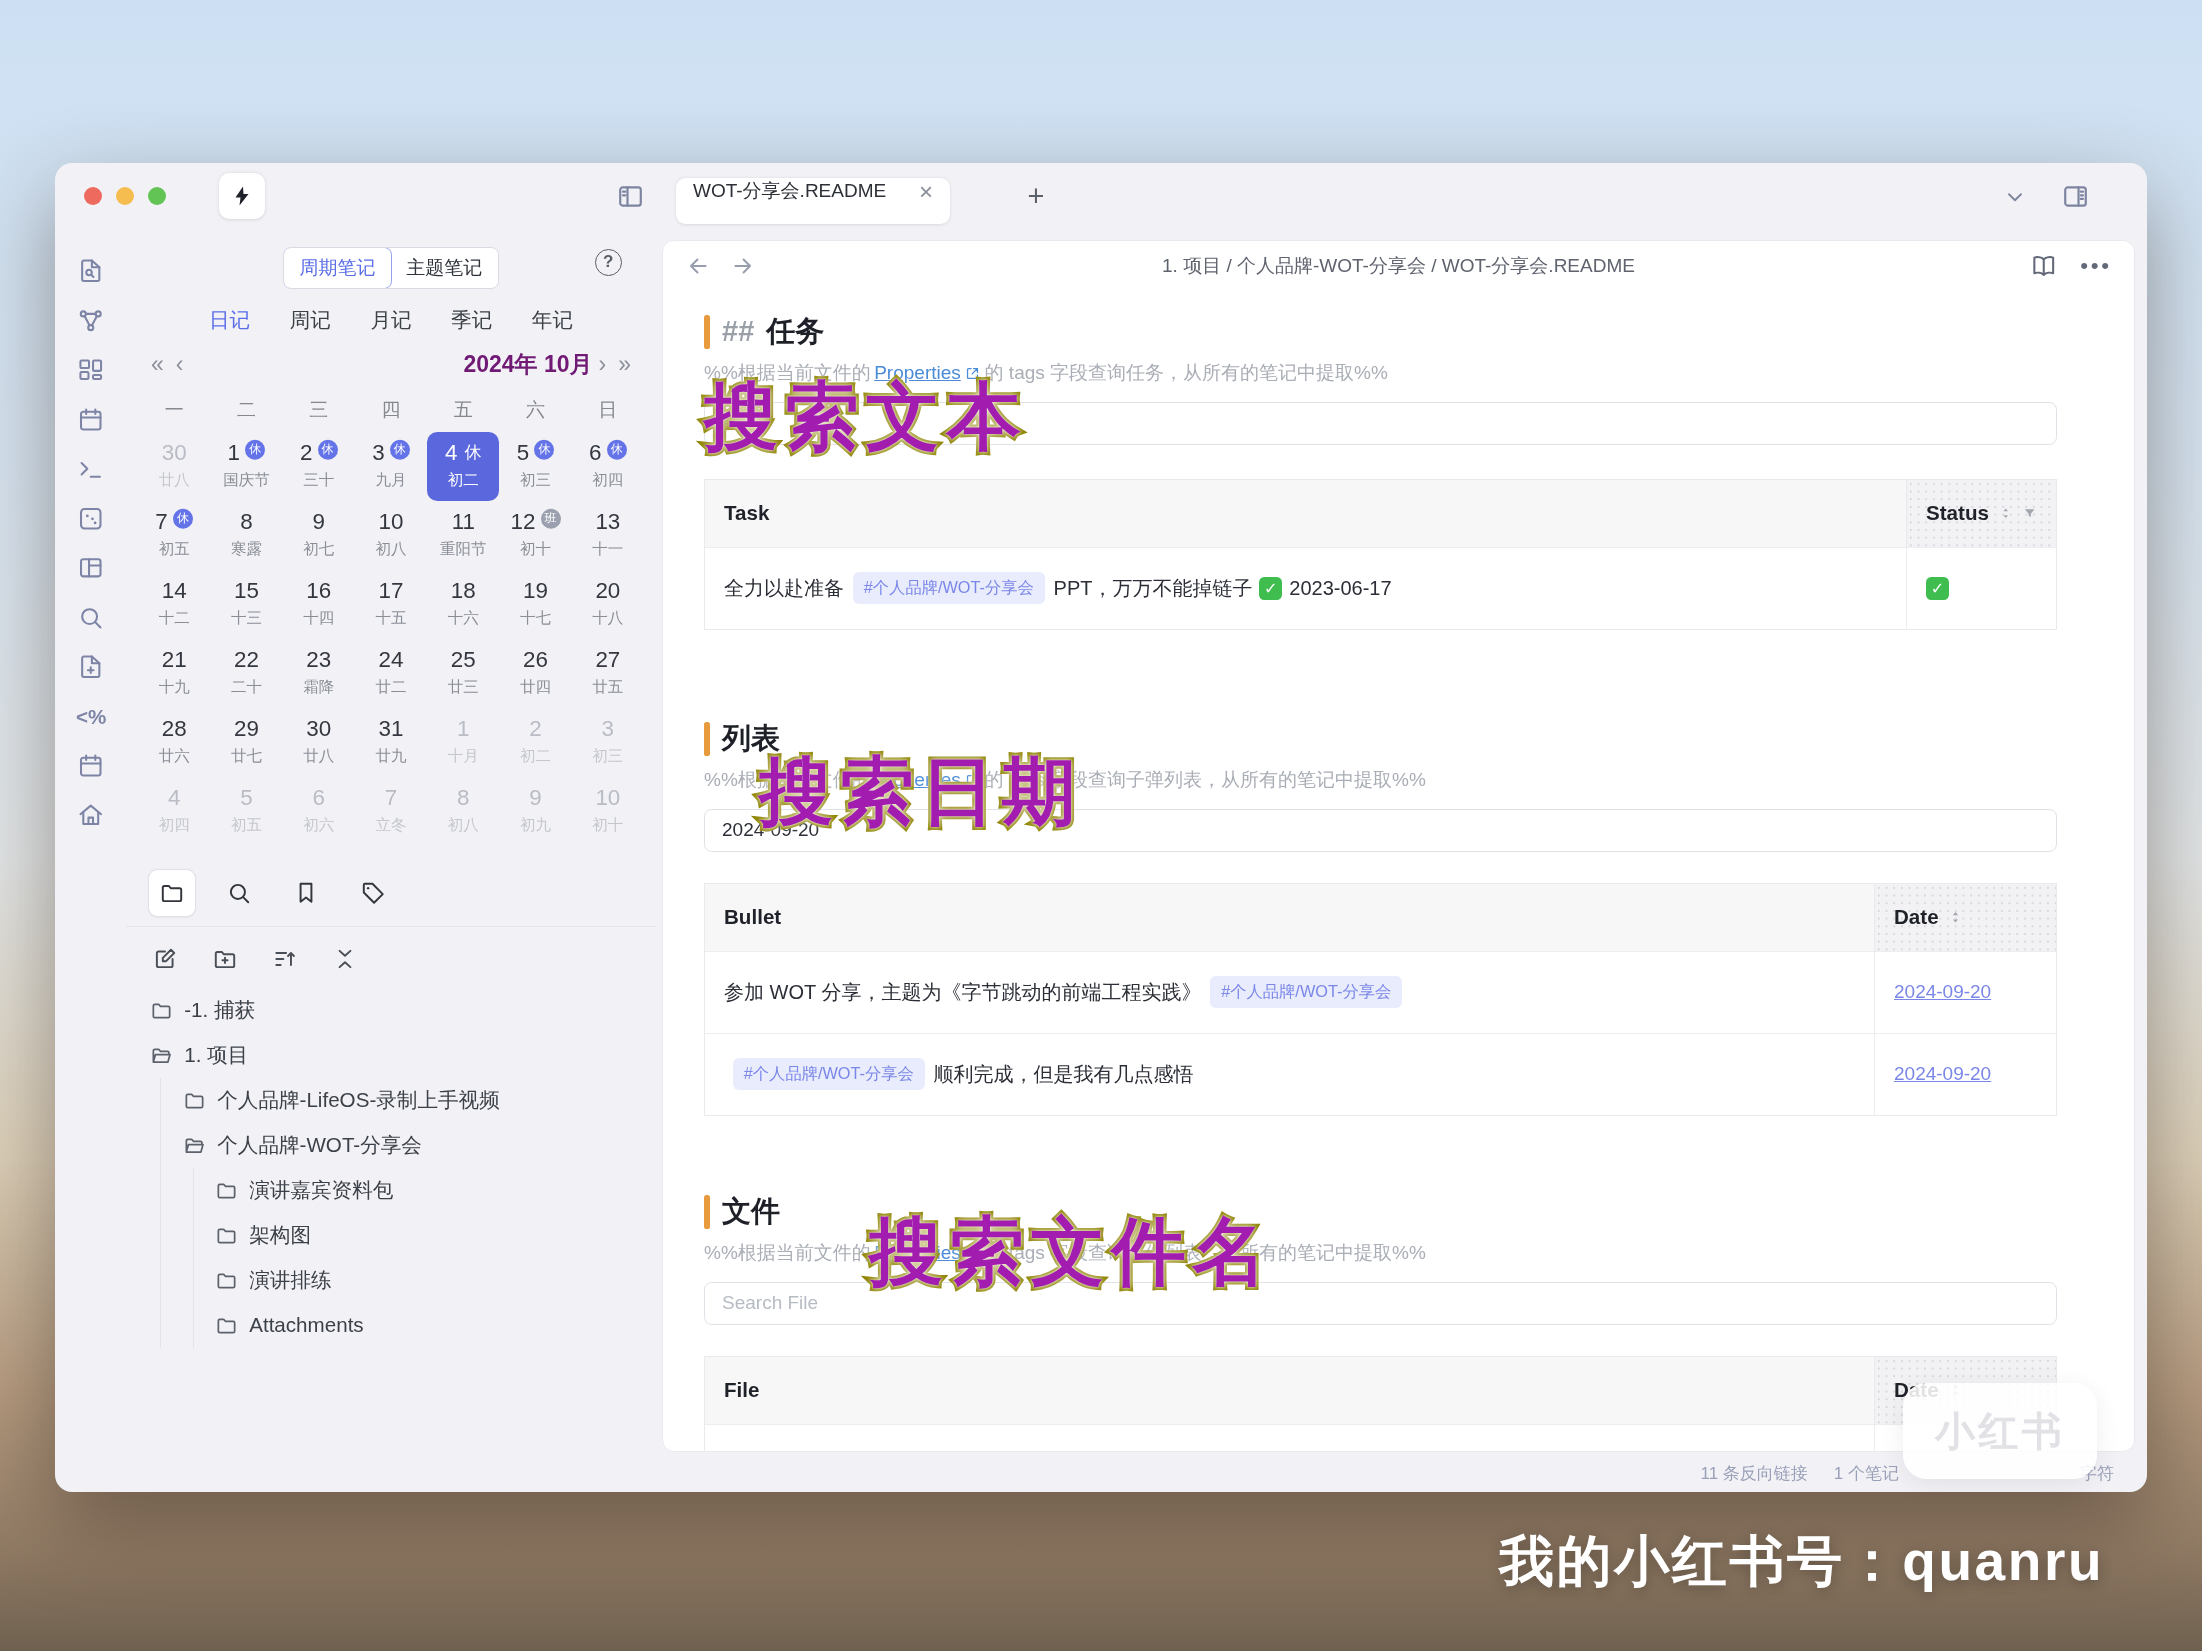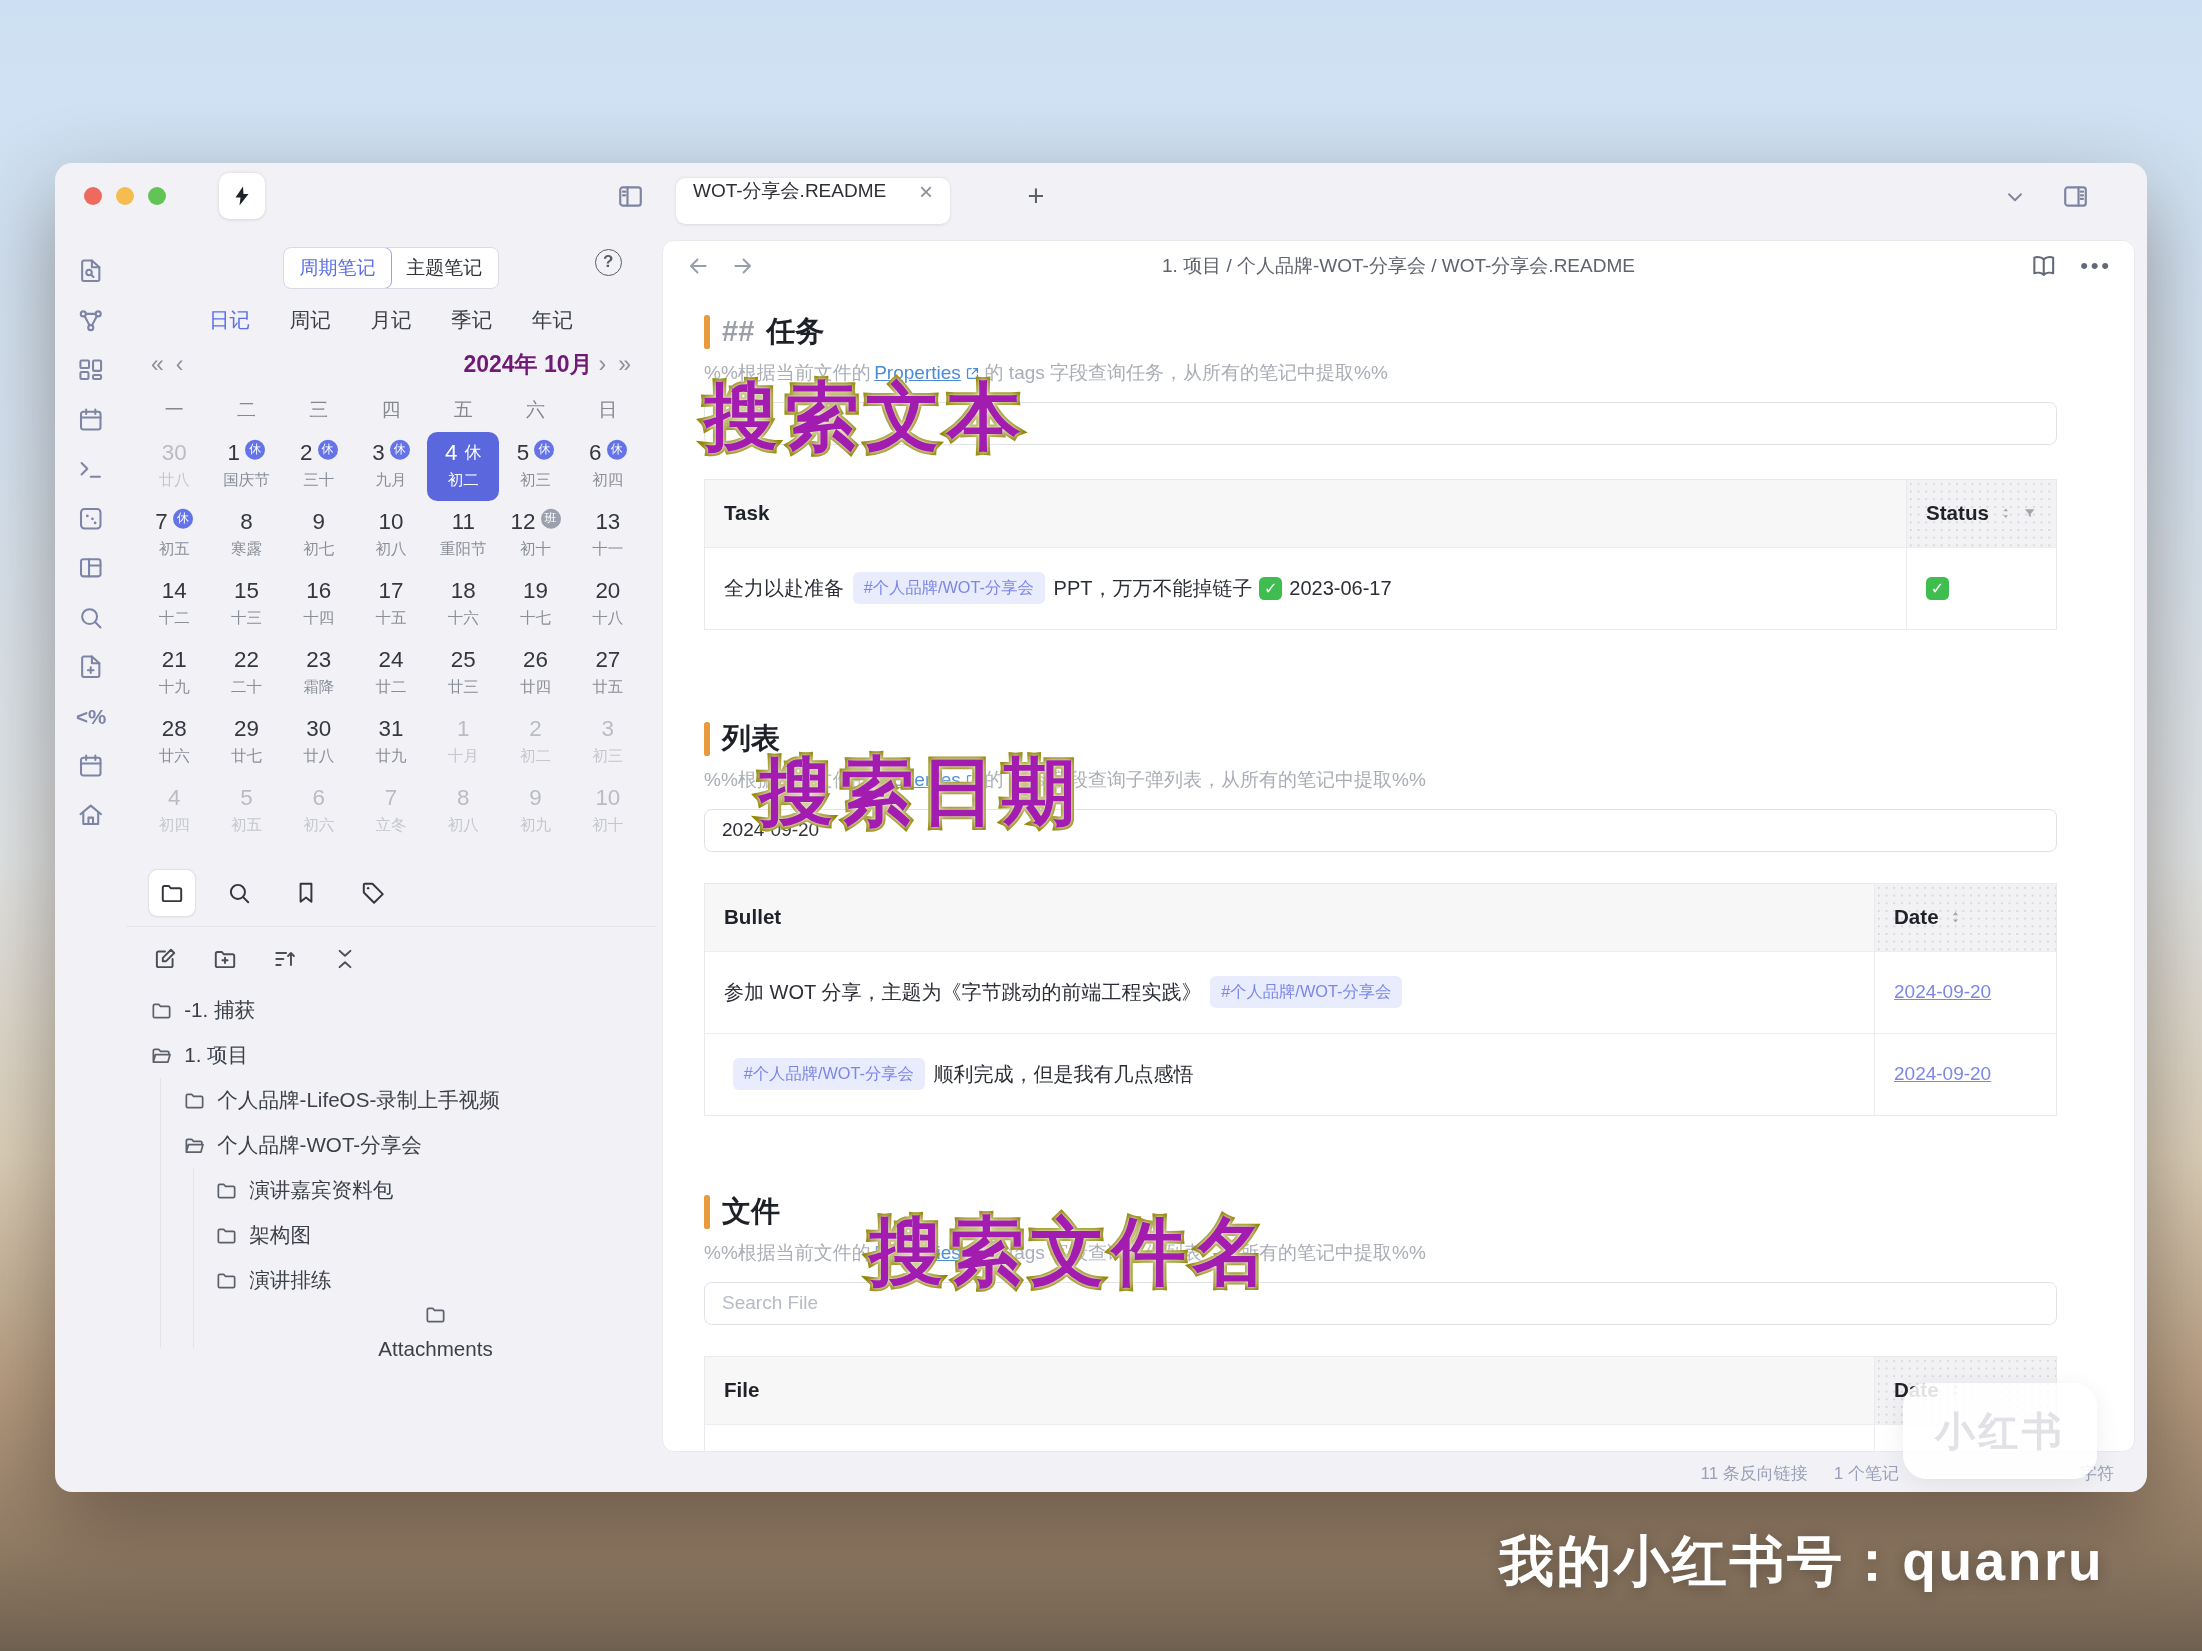--- a/index.html
+++ b/index.html
@@ -578,21 +578,21 @@
         <div class="trow" style="padding-left: 89px;">
           <span class="guide" style="left: 34px;"></span>
           <span class="guide" style="left: 67px;"></span>
           <span class="ic" style="width: 23px; height: 23px;">
             <svg class="svgicon" viewBox="0 0 24 24">
               <path d="M3.5 7A1.5 1.5 0 0 1 5 5.5h4l2 2.2h8A1.5 1.5 0 0 1 20.5 9.2V18A1.5 1.5 0 0 1 19 19.5H5A1.5 1.5 0 0 1 3.5 18z"></path>
             </svg>
           </span>
           <span>演讲排练</span>
         </div>
-        <div class="trow" style="padding-left: 89px; flex-direction: column;">
+        <div class="trow" style="padding-left: 89px;">
           <span class="guide" style="left: 34px;"></span>
           <span class="guide" style="left: 67px;"></span>
           <span class="ic" style="width: 23px; height: 23px;">
             <svg class="svgicon" viewBox="0 0 24 24">
               <path d="M3.5 7A1.5 1.5 0 0 1 5 5.5h4l2 2.2h8A1.5 1.5 0 0 1 20.5 9.2V18A1.5 1.5 0 0 1 19 19.5H5A1.5 1.5 0 0 1 3.5 18z"></path>
             </svg>
           </span>
           <span>Attachments</span>
         </div>
       </div>

